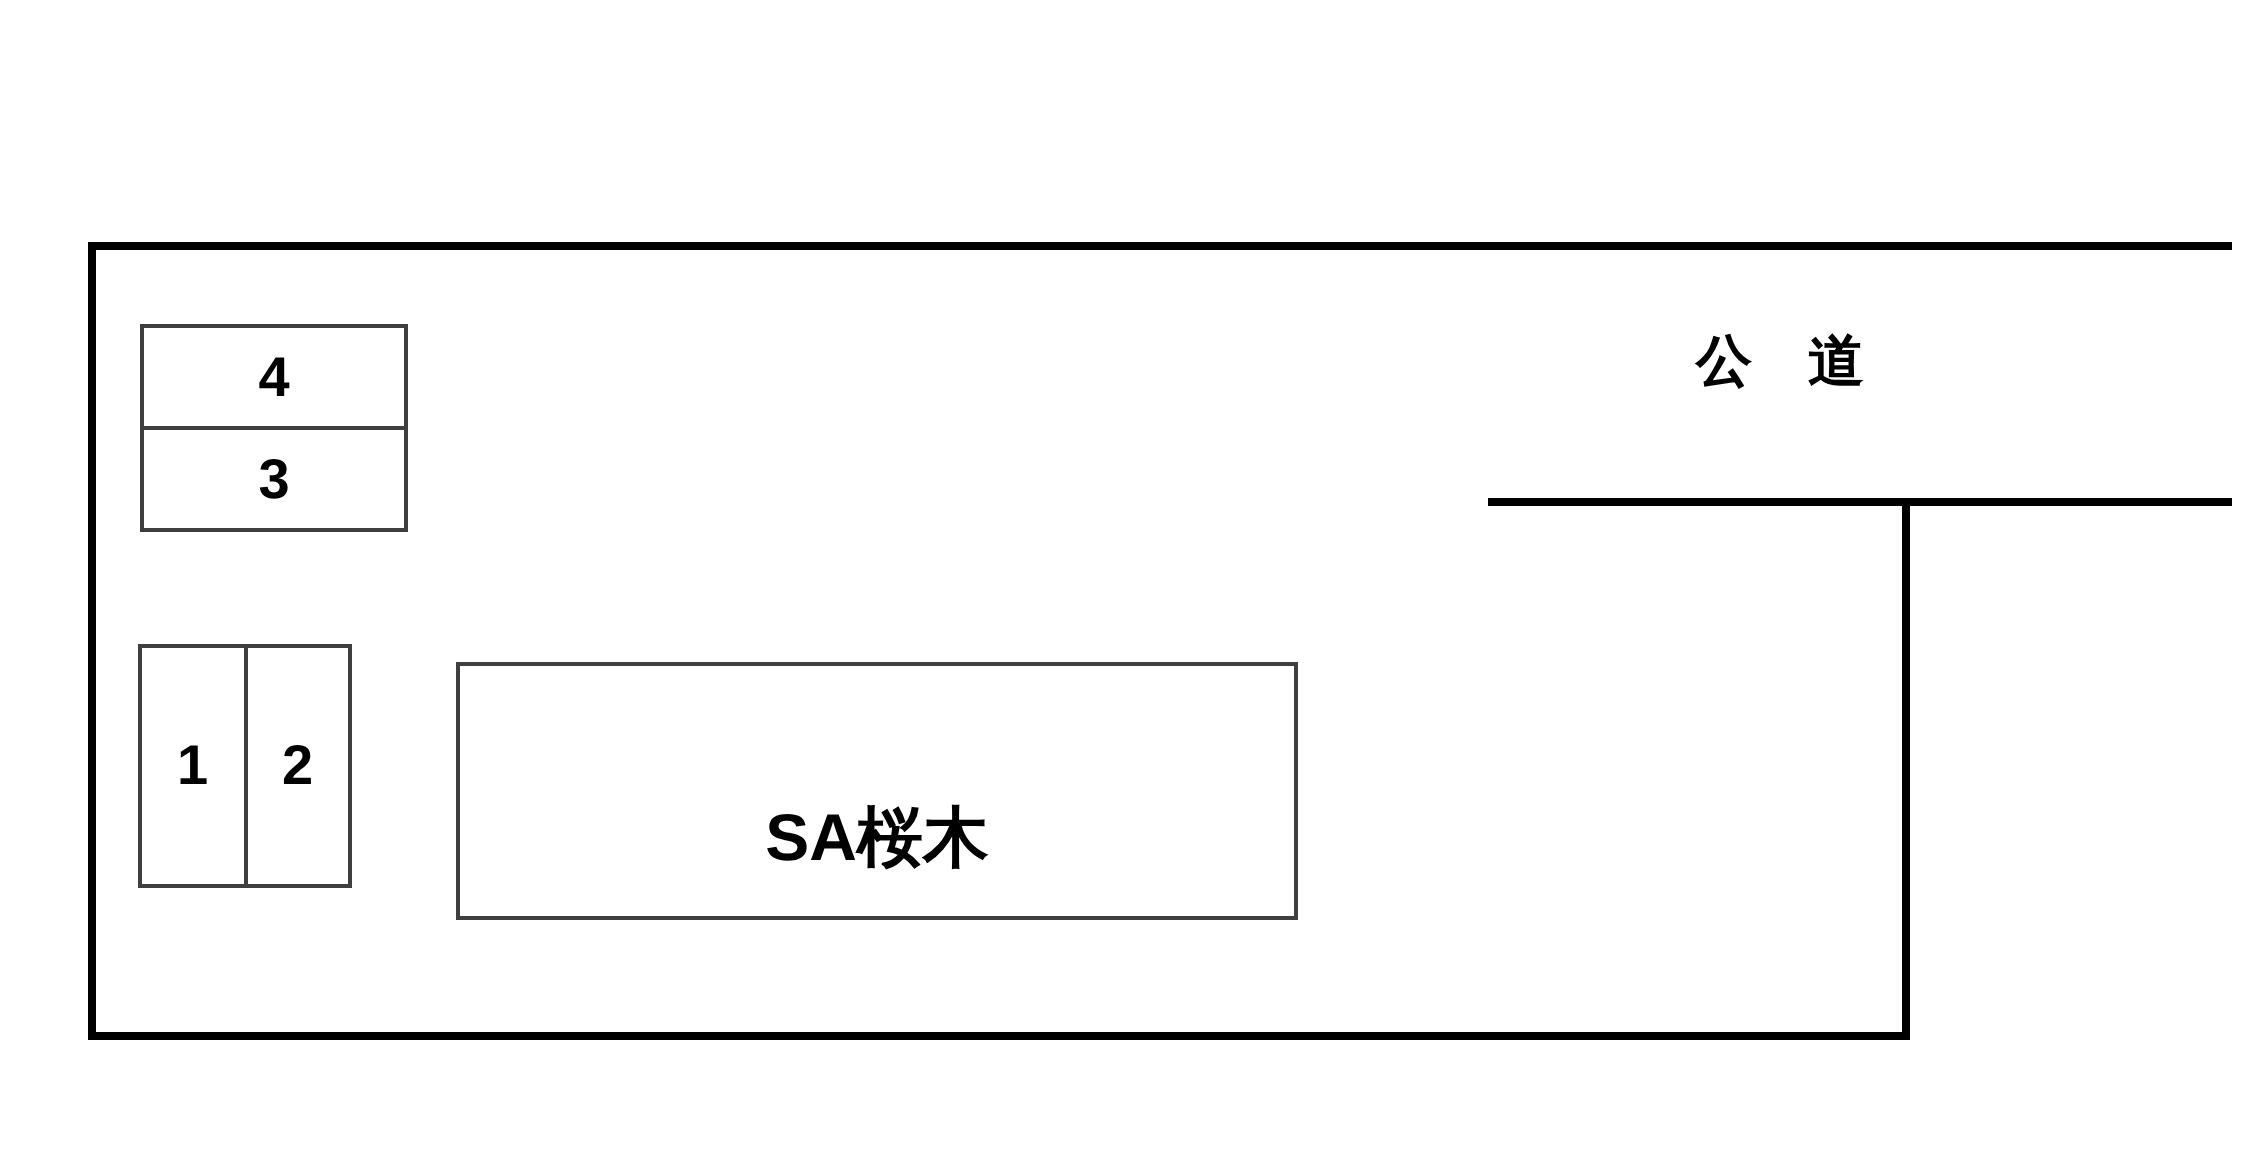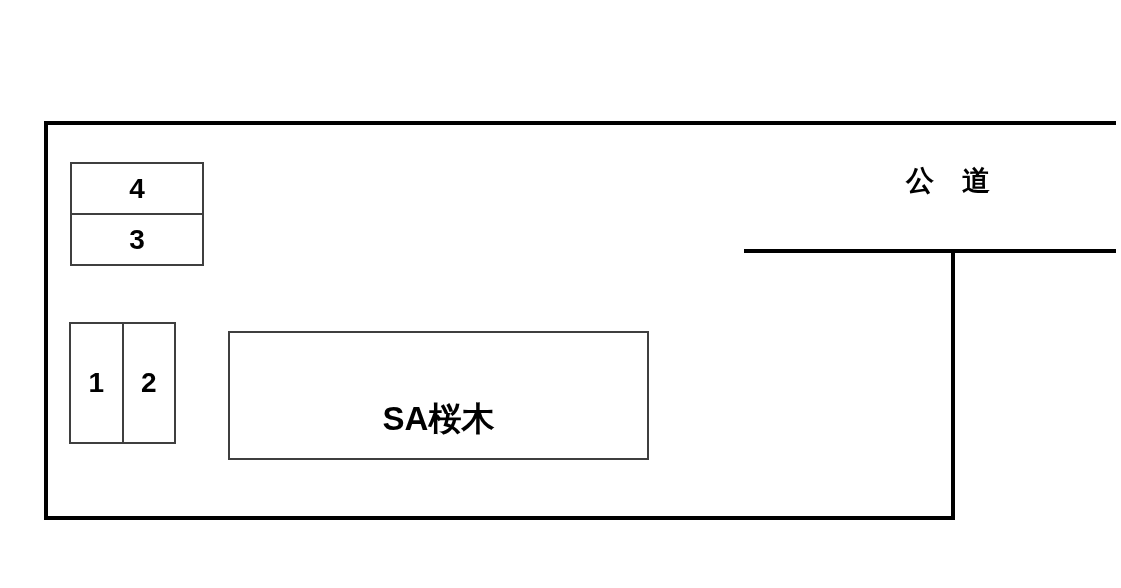--- a/index.html
+++ b/index.html
@@ -30,21 +30,21 @@
   .boundary-left   { left: 44px;  top: 121px; width: 4px;    height: 399px; }
   .boundary-bottom { left: 44px;  top: 516px; width: 911px;  height: 4px; }
   .boundary-right  { left: 951px; top: 249px; width: 4px;    height: 271px; }
   .road-edge       { left: 744px; top: 249px; width: 372px;  height: 4px; }
 
   
   .road-label {
     position: absolute;
     left: 790px; top: 163px; width: 200px; height: 36px;
     line-height: 36px;
-    text-align: right;
+    text-align: center;
     font-size: 28px;
     font-weight: bold;
     white-space: pre;
   }
 
   
   .box {
     position: absolute;
     border: 2px solid var(--box-border);
     background: var(--background);

